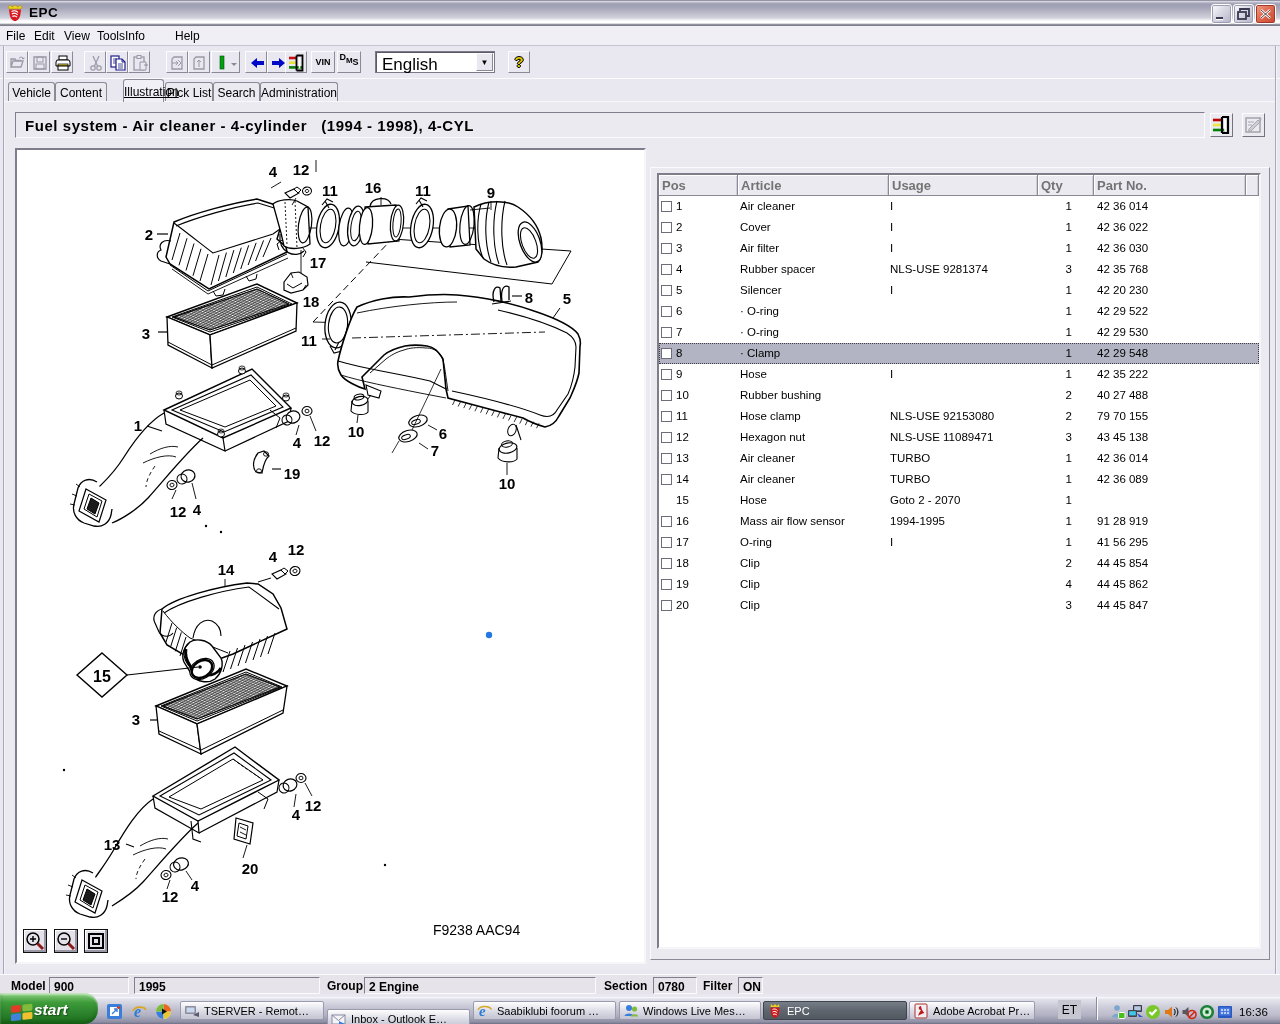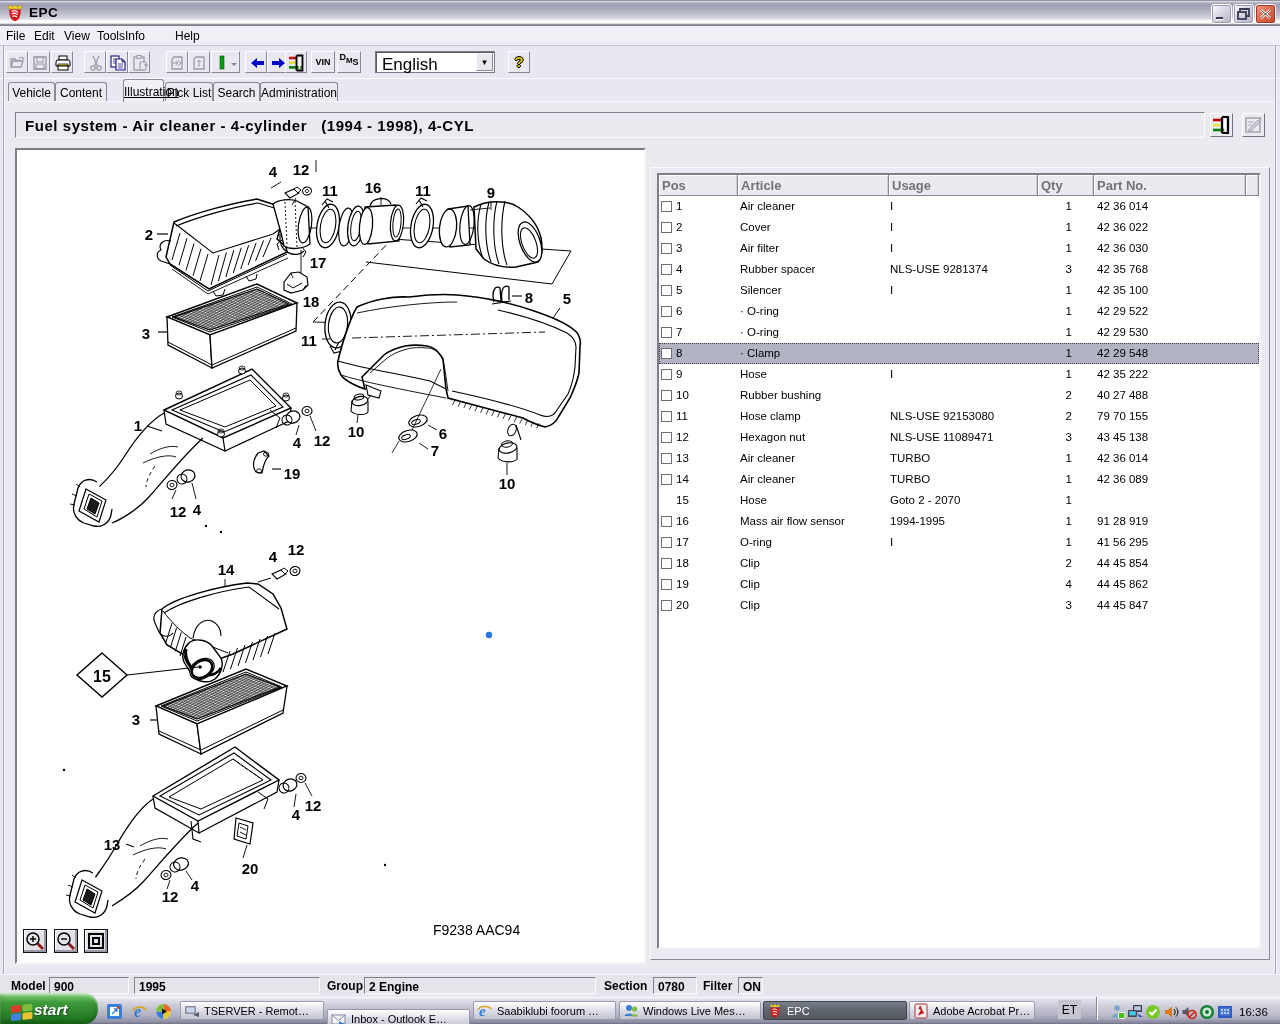--- a/index.html
+++ b/index.html
@@ -582,21 +582,21 @@
           <span class="cuse">NLS-USE 9281374</span>
           <span class="cqty">3</span>
           <span class="cpno">42 35 768</span>
         </div>
     <div class="prow" style="top:105px;">
           <span class="cbx"></span>
           <span class="cpos">5</span>
           <span class="cart">Silencer</span>
           <span class="cuse">I</span>
           <span class="cqty">1</span>
-          <span class="cpno">42 35 100</span>
+          <span class="cpno">42 20 230</span>
         </div>
     <div class="prow" style="top:126px;">
           <span class="cbx"></span>
           <span class="cpos">6</span>
           <span class="cart">· O-ring</span>
           <span class="cuse"></span>
           <span class="cqty">1</span>
           <span class="cpno">42 29 522</span>
         </div>
     <div class="prow" style="top:147px;">

